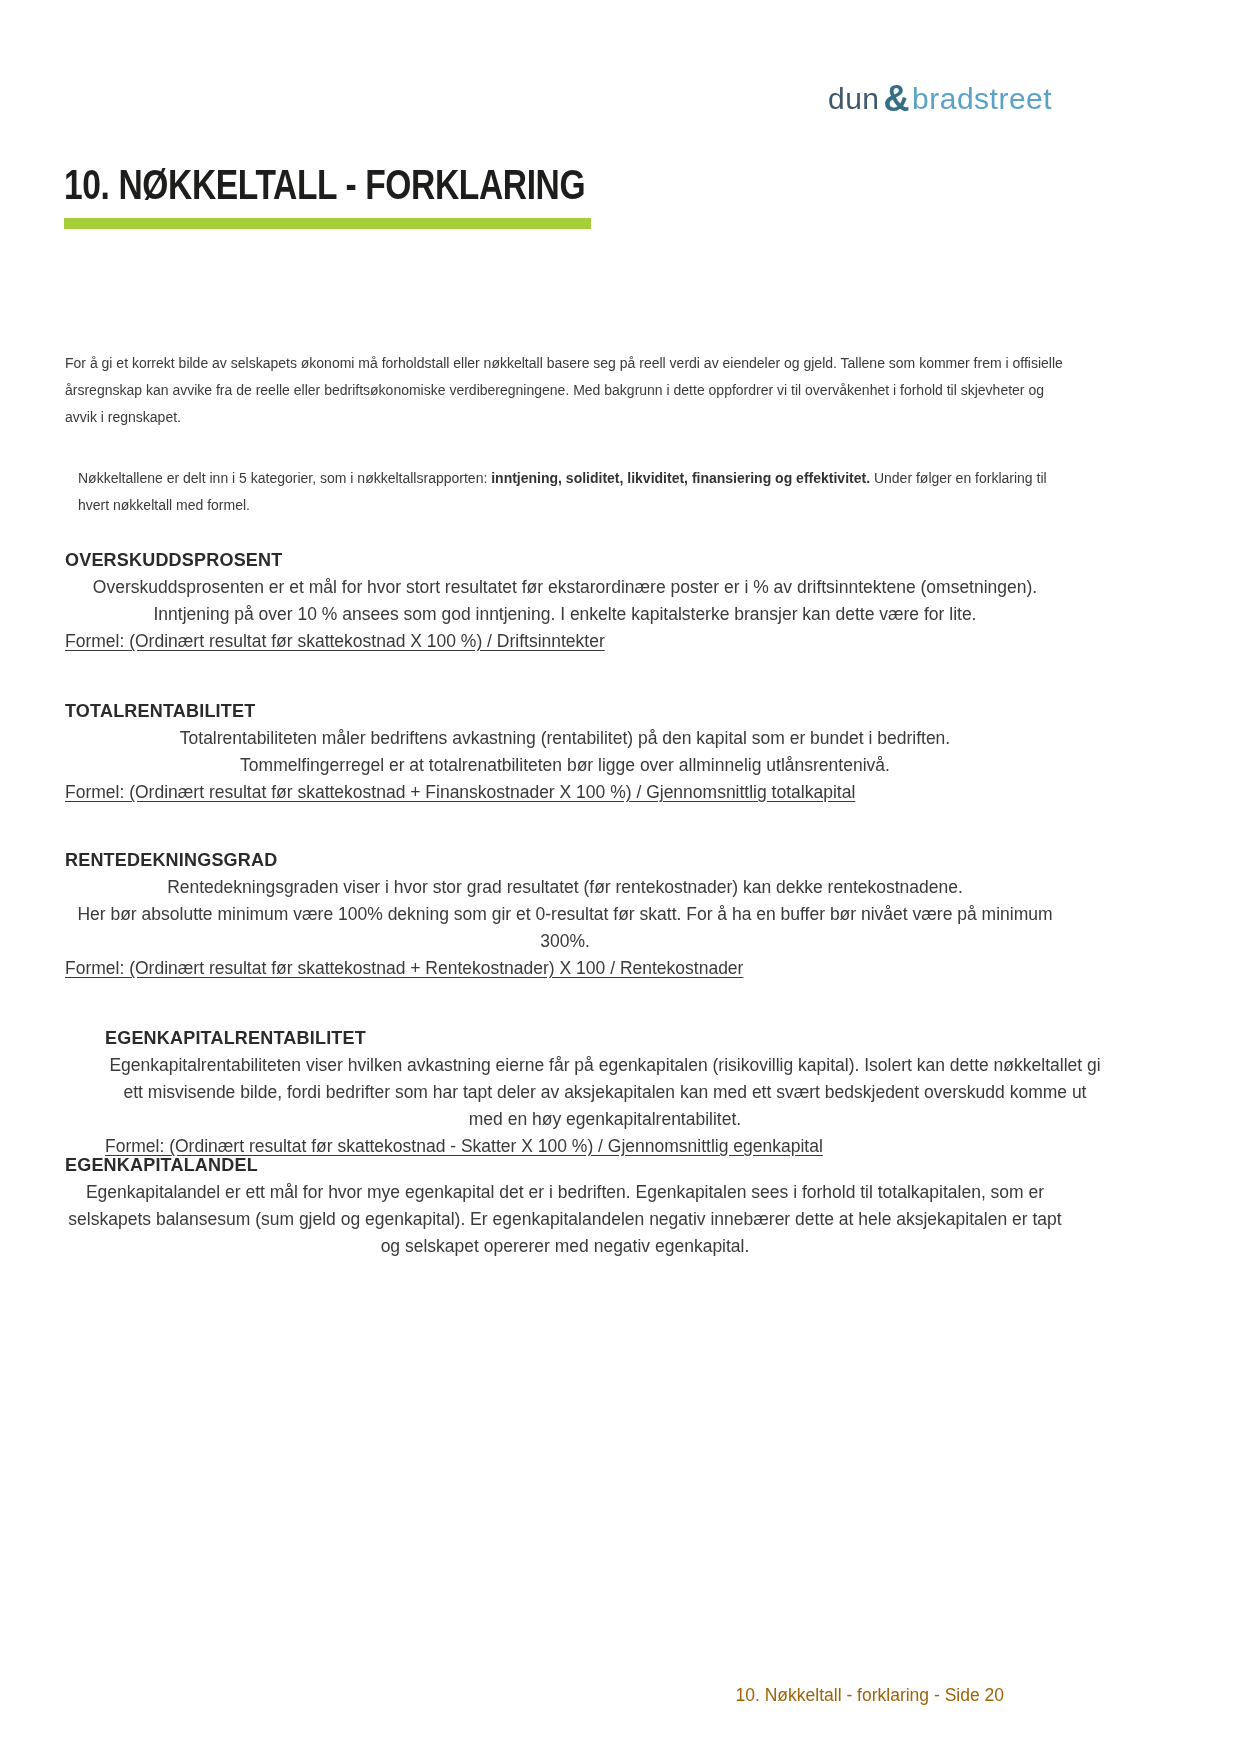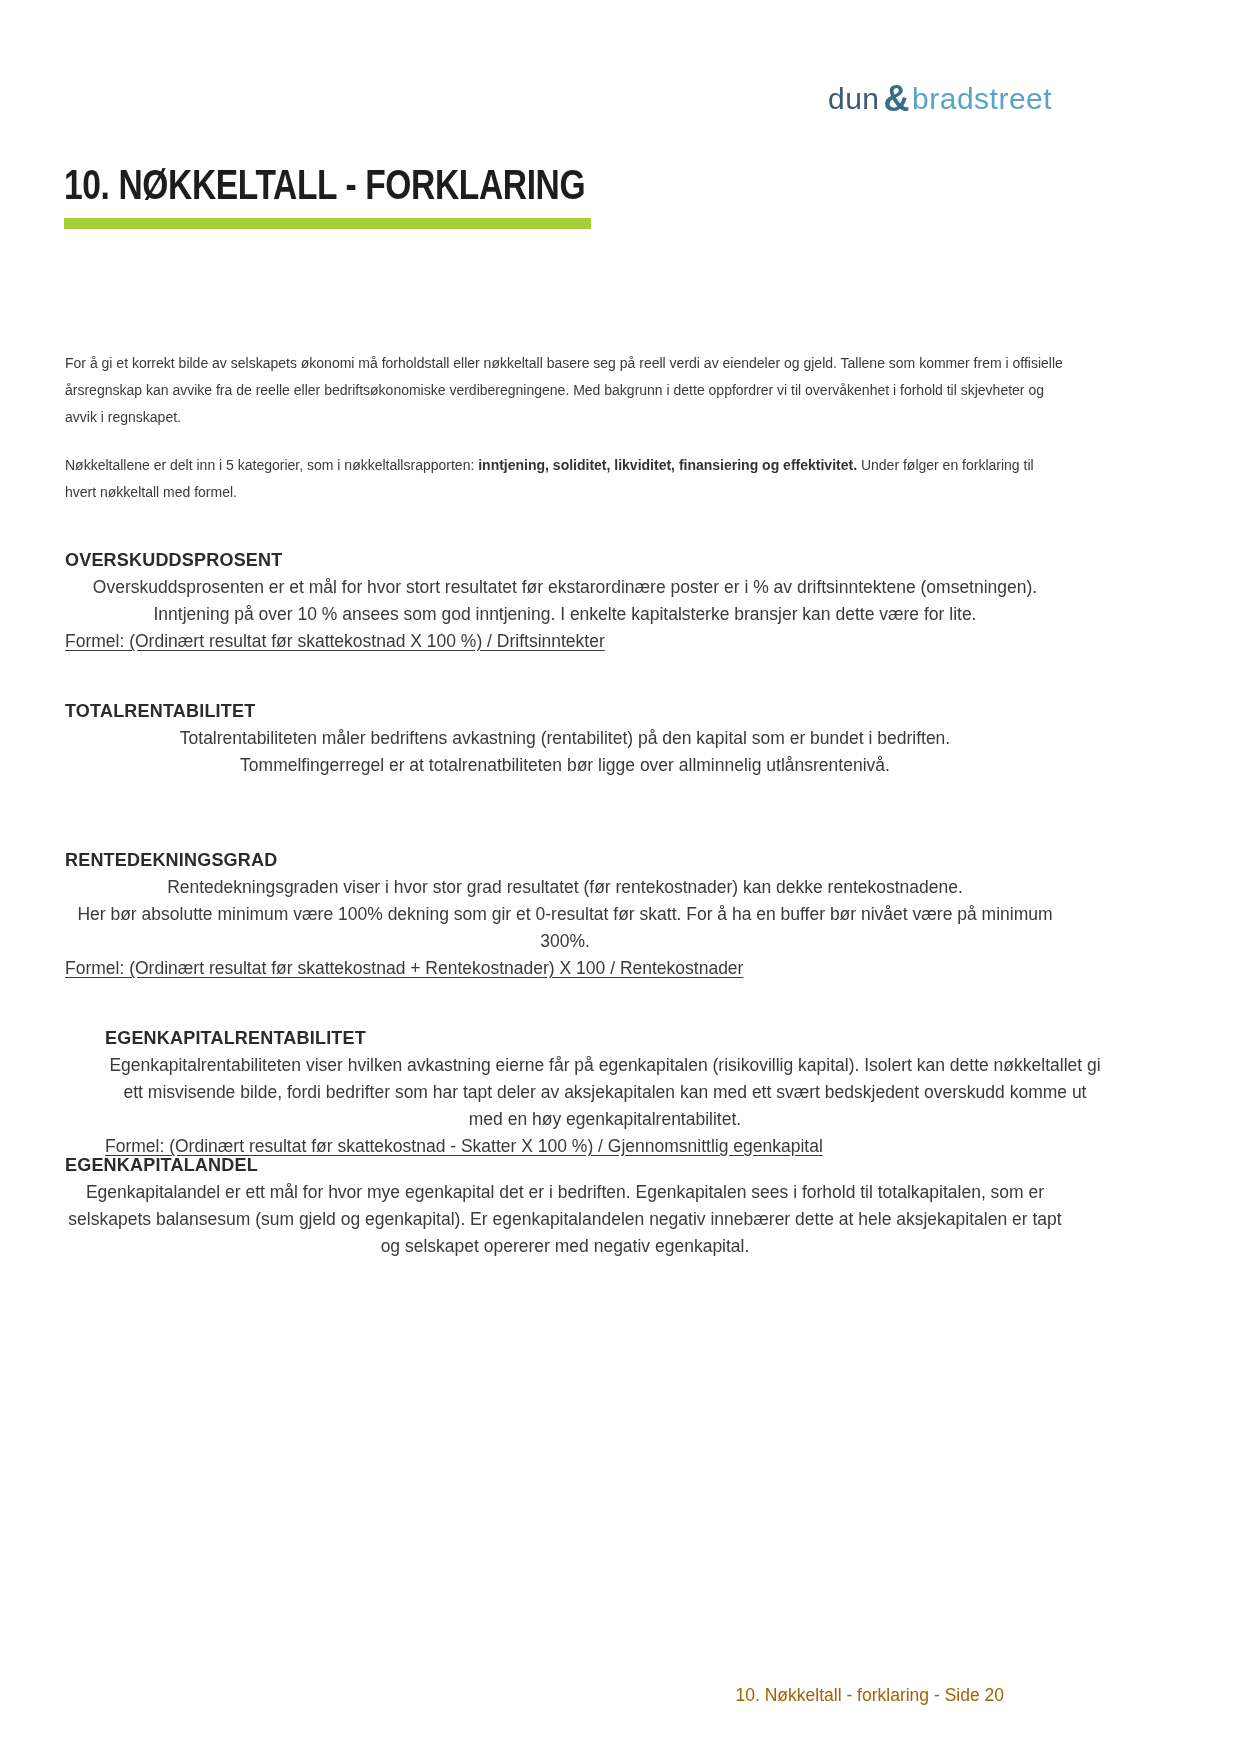--- a/index.html
+++ b/index.html
@@ -119,32 +119,33 @@
 
   <div class="logo">
     <span class="dun">dun</span><span class="amp">&amp;</span><span class="bradstreet">bradstreet</span>
   </div>
 
   <h1 class="title" style="margin:0;">10. NØKKELTALL - FORKLARING</h1>
   <div class="accent-bar" style="background: rgb(166, 206, 57);"></div>
 
   <p class="textblock p1" style="margin:0;">For å gi et korrekt bilde av selskapets økonomi må forholdstall eller nøkkeltall basere seg på reell verdi av eiendeler og gjeld. Tallene som kommer frem i offisielle årsregnskap kan avvike fra de reelle eller bedriftsøkonomiske verdiberegningene. Med bakgrunn i dette oppfordrer vi til overvåkenhet i forhold til skjevheter og avvik i regnskapet.</p>
 
-  <p class="textblock p2" style="margin:0;"><span>Nøkkeltallene er delt inn i 5 kategorier, som i nøkkeltallsrapporten: </span><span class="bold">inntjening, soliditet, likviditet, finansiering og effektivitet.</span><span> Under følger en forklaring til hvert nøkkeltall med formel.</span></p>
+  <p class="textblock p2" style="margin:13px;"><span>Nøkkeltallene er delt inn i 5 kategorier, som i nøkkeltallsrapporten: </span><span class="bold">inntjening, soliditet, likviditet, finansiering og effektivitet.</span><span> Under følger en forklaring til hvert nøkkeltall med formel.</span></p>
 
   <div class="section sec-0">
     <div class="sec-heading">OVERSKUDDSPROSENT</div>
     <div class="sec-body">Overskuddsprosenten er et mål for hvor stort resultatet før ekstarordinære poster er i % av driftsinntektene (omsetningen). Inntjening på over 10 % ansees som god inntjening. I enkelte kapitalsterke bransjer kan dette være for lite.</div>
     <div class="sec-formula">Formel: (Ordinært resultat før skattekostnad X 100 %) / Driftsinntekter</div>
   </div>
 
   <div class="section sec-1">
     <div class="sec-heading">TOTALRENTABILITET</div>
     <div class="sec-body">Totalrentabiliteten måler bedriftens avkastning (rentabilitet) på den kapital som er bundet i bedriften.
 Tommelfingerregel er at totalrenatbiliteten bør ligge over allminnelig utlånsrentenivå.</div>
+    <div class="sec-formula">Formel: (Ordinært resultat før skattekostnad + Finanskostnader X 100 %) / Gjennomsnittlig totalkapital</div>
   </div>
 
   <div class="section sec-2">
     <div class="sec-heading">RENTEDEKNINGSGRAD</div>
     <div class="sec-body">Rentedekningsgraden viser i hvor stor grad resultatet (før rentekostnader) kan dekke rentekostnadene.
 Her bør absolutte minimum være 100% dekning som gir et 0-resultat før skatt. For å ha en buffer bør nivået være på minimum 300%.</div>
     <div class="sec-formula">Formel: (Ordinært resultat før skattekostnad + Rentekostnader) X 100 / Rentekostnader</div>
   </div>
 
   <div class="section sec-3">

